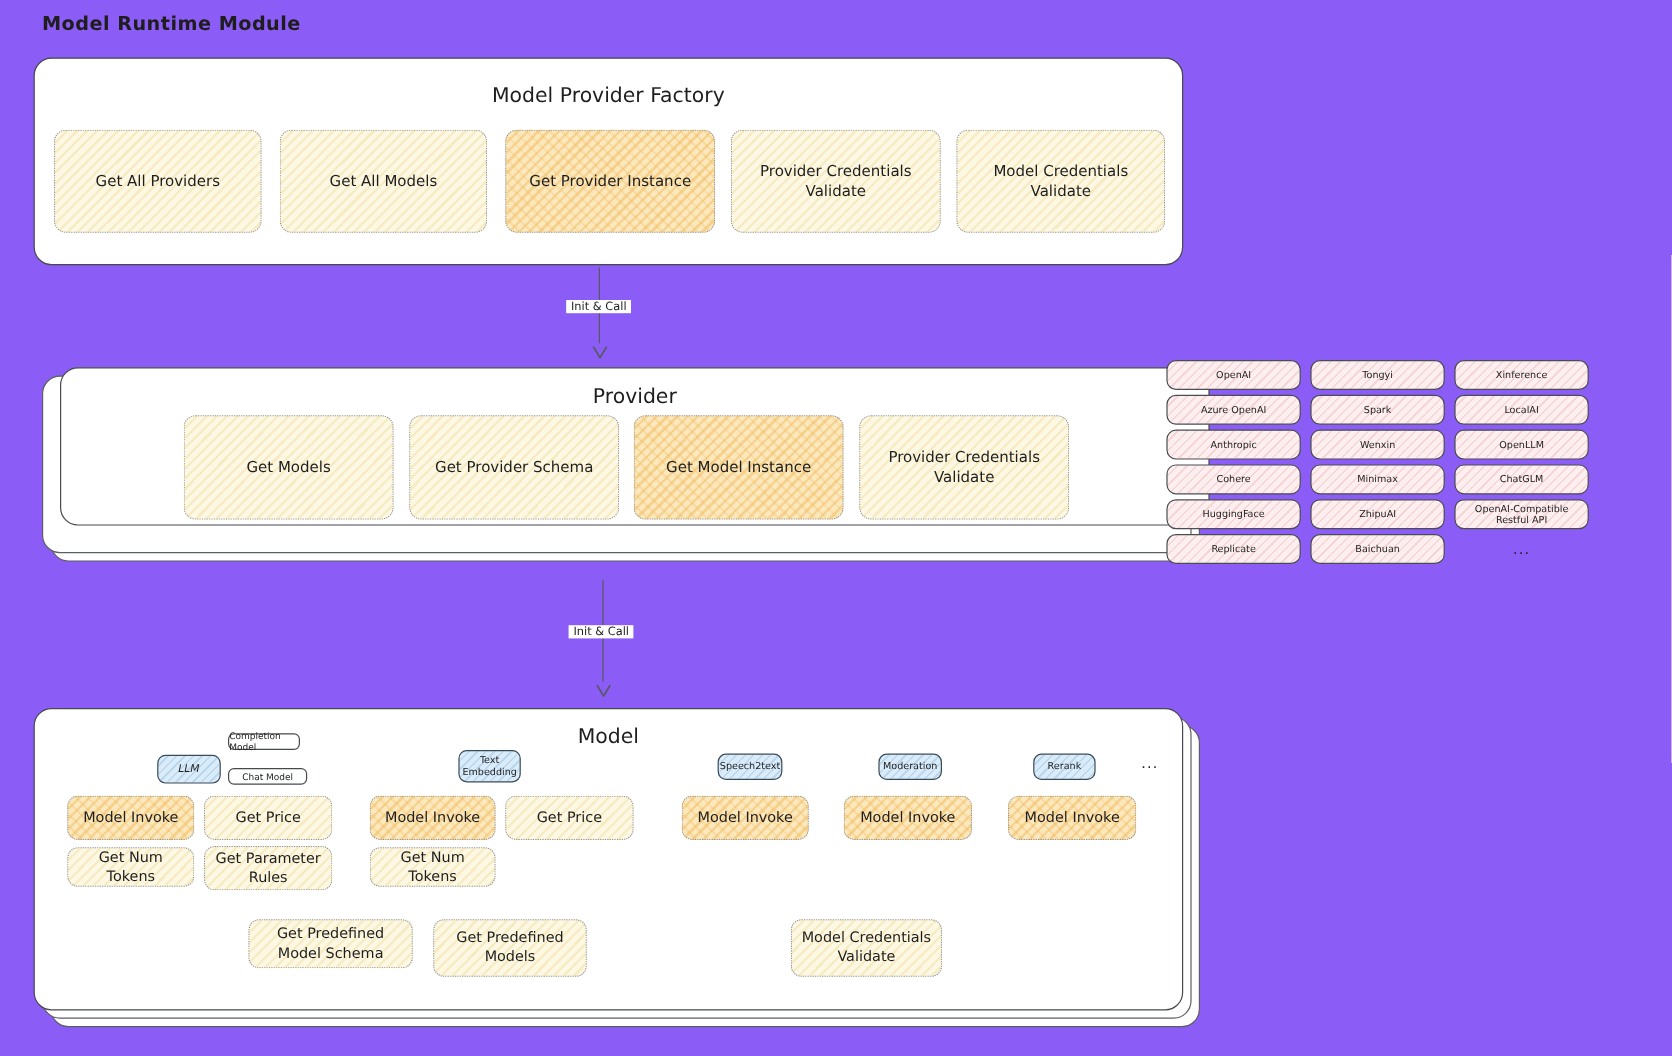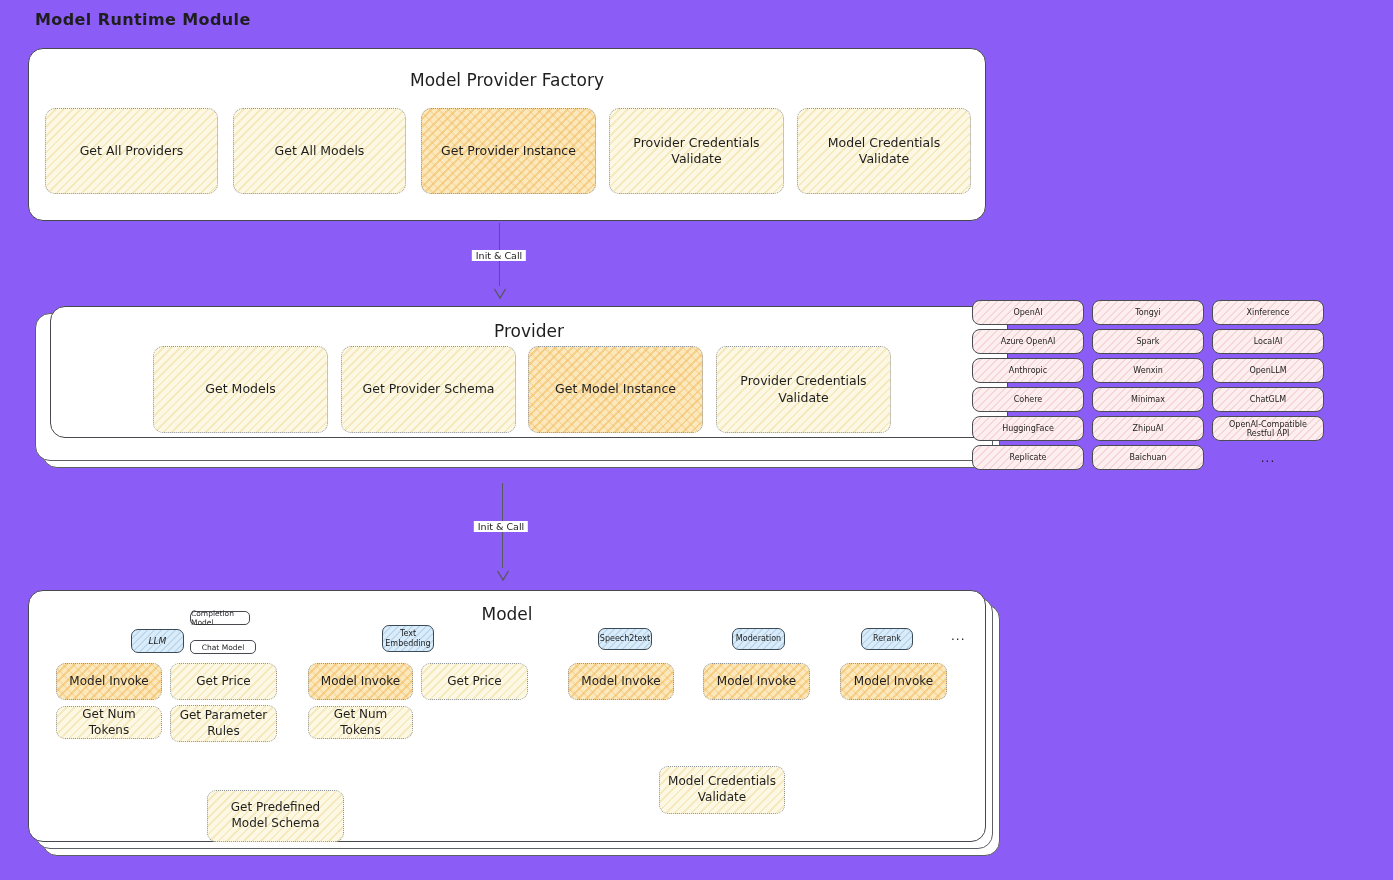--- a/index.html
+++ b/index.html
@@ -122,17 +122,18 @@
     <div class="btn sm hl" style="left:279px;top:72px;width:105px;height:37px;">Model Invoke</div>
     <div class="btn sm" style="left:392px;top:72px;width:107px;height:37px;">Get Price</div>
     <div class="btn sm hl" style="left:539px;top:72px;width:106px;height:37px;">Model Invoke</div>
     <div class="btn sm hl" style="left:674px;top:72px;width:107px;height:37px;">Model Invoke</div>
     <div class="btn sm hl" style="left:811px;top:72px;width:107px;height:37px;">Model Invoke</div>
 
     <div class="btn sm" style="left:27px;top:115px;width:106px;height:33px;">Get Num Tokens</div>
     <div class="btn sm" style="left:141px;top:114px;width:107px;height:37px;">Get Parameter Rules</div>
     <div class="btn sm" style="left:279px;top:115px;width:105px;height:33px;">Get Num Tokens</div>
 
-    <div class="btn sm" style="left:178px;top:175px;width:137px;height:52px;margin-top:24px;">Get Predefined Model Schema</div>
+    <div class="btn sm" style="left:178px;top:175px;width:137px;height:41px;">Get Predefined Model Schema</div>
+    <div class="btn sm" style="left:332px;top:175px;width:128px;height:48px;">Get Predefined Models</div>
     <div class="btn sm" style="left:630px;top:175px;width:126px;height:48px;">Model Credentials Validate</div>
   </div>
 
 </div>
 
 </body></html>

